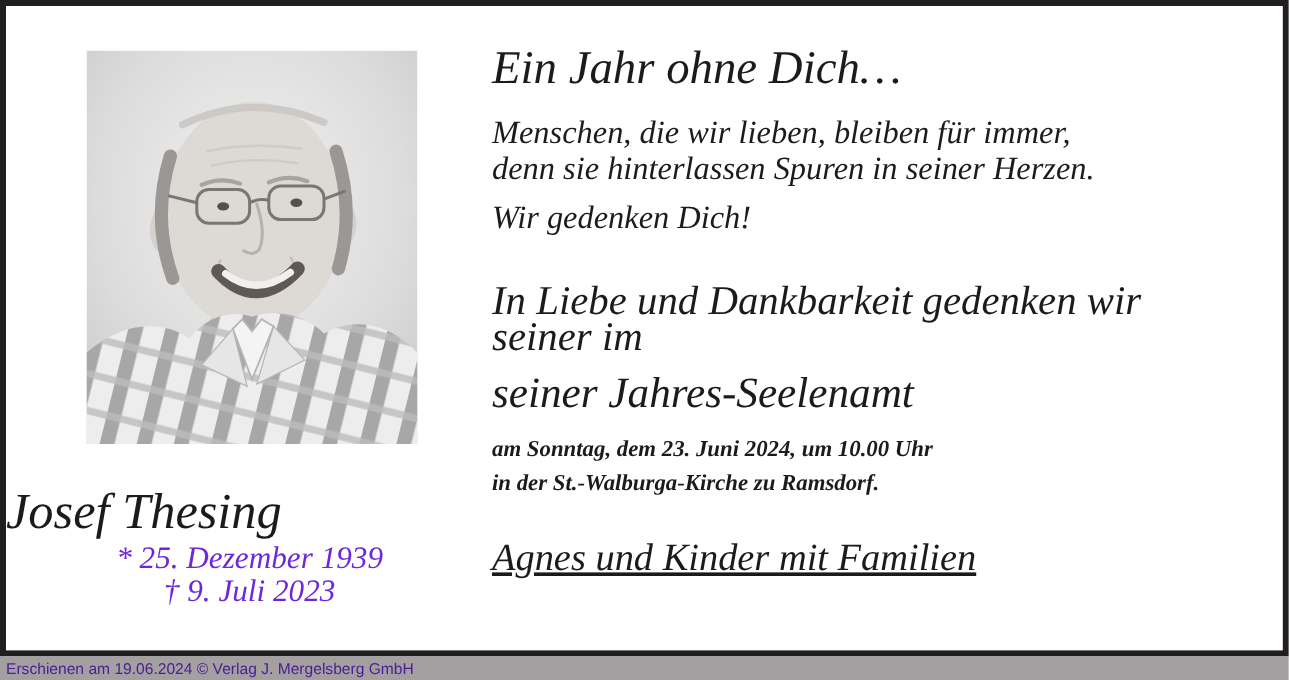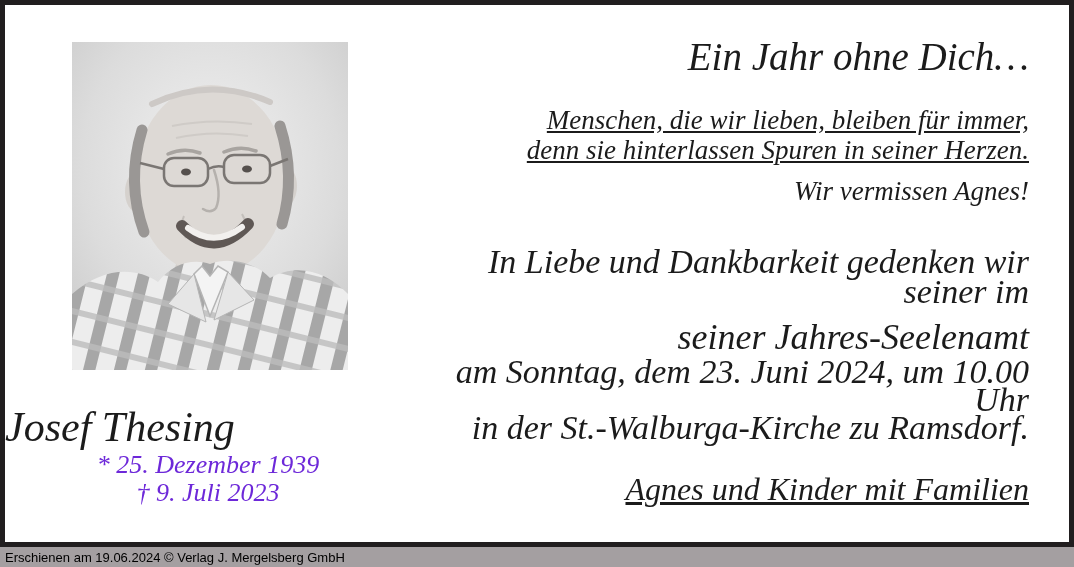--- a/index.html
+++ b/index.html
@@ -26,38 +26,38 @@
     color:#1b1b1b;
   }
   .dates {
     position:absolute; left:0; top:446px; width:406px;
     text-align:center; font-style:italic; font-size:26px; line-height:28px;
     color:#6d28d9;
   }
 
   
   .right {
-    position:absolute; left:420px; top:0; width:604px;
-    text-align:right; font-style:italic; color:#1b1b1b;
+    position:absolute; left:405px; top:0; width:604px;
+    text-align:left; font-style:italic; color:#1b1b1b;
   }
   .headline   { margin-top:30px; font-size:39px; line-height:44px; }
-  .verse      { margin-top:26px; font-size:27px; line-height:30px;text-decoration:underline; }
+  .verse      { margin-top:16px; font-size:27px; line-height:30px; }
   .miss       { margin-top:11px; font-size:27px; line-height:30px; }
   .intro      { margin-top:41px; font-size:34px; line-height:30px; }
   .service    { margin-top:9px;  font-size:36px; line-height:42px; }
-  .when       { font-size:34px; line-height:28px; }
+  .when       { margin-top:13px; font-size:19px; line-height:28px;font-weight:bold; }
   .family     { margin-top:28px; font-size:32px; line-height:38px;text-decoration:underline; }
   .placedate  { margin-top:27px; font-size:26px; line-height:28px; }
 
   
   .footer {
     position:absolute; left:0; top:547px; width:1074px; height:20px;
     background:#a49fa1; display:flex; align-items:center;
     font-family:"Liberation Sans","DejaVu Sans",sans-serif;
-    font-size:13px; color:#000000; padding-left:5px; font-style:normal;
+    font-size:13px; color:#4c1d95; padding-left:5px; font-style:normal;
   }
 </style>
 </head>
 <body>
 
 <div class="page">
 
   <div class="card">
 
     <div class="photo">
@@ -128,21 +128,21 @@
       <div>* 25. Dezember 1939</div>
       <div>† 9. Juli 2023</div>
     </div>
 
     <div class="right">
       <div class="headline">Ein Jahr ohne Dich…</div>
       <div class="verse">
         <div>Menschen, die wir lieben, bleiben für immer,</div>
         <div>denn sie hinterlassen Spuren in seiner Herzen.</div>
       </div>
-      <div class="miss">Wir vermissen Agnes!</div>
+      <div class="miss">Wir gedenken Dich!</div>
       <div class="intro">In Liebe und Dankbarkeit gedenken wir seiner im</div>
       <div class="service">seiner Jahres-Seelenamt</div>
       <div class="when">
         <div>am Sonntag, dem 23. Juni 2024, um 10.00 Uhr</div>
         <div>in der St.-Walburga-Kirche zu Ramsdorf.</div>
       </div>
       <div class="family">Agnes und Kinder mit Familien</div>
     </div>
 
   </div>

